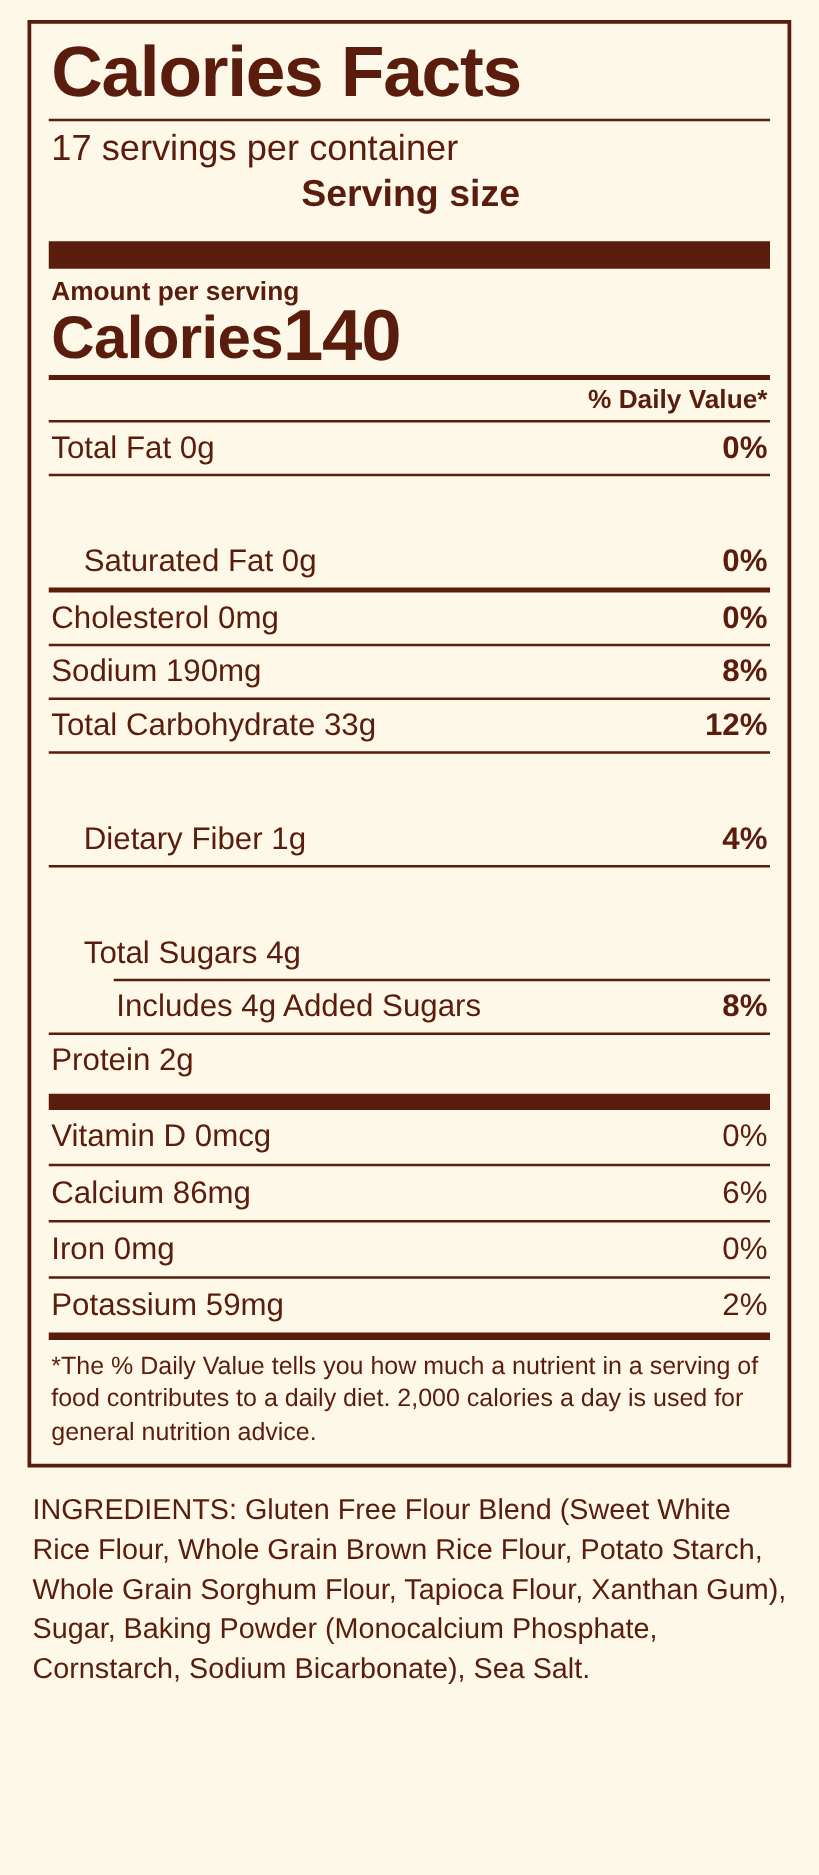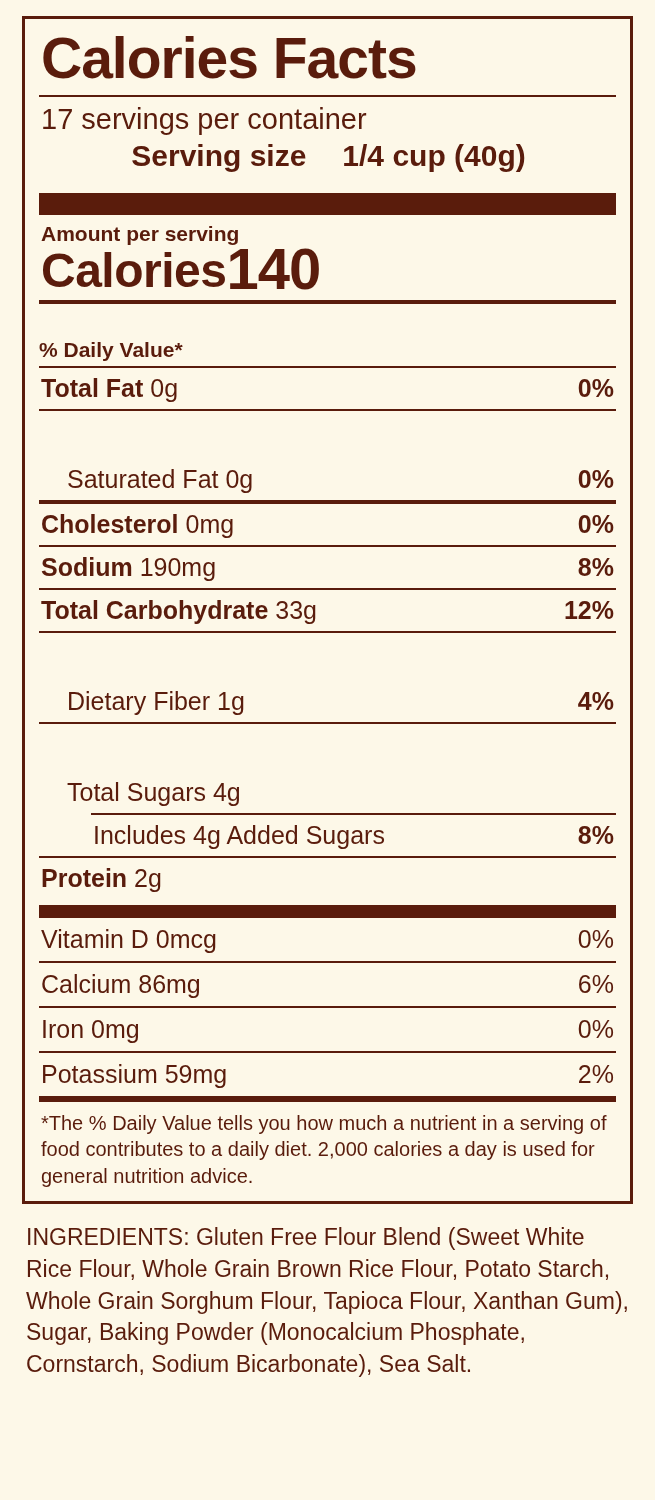--- a/index.html
+++ b/index.html
@@ -76,38 +76,38 @@
     margin-left: 2px;
   }
   .calories-value {
     font-size: 58px;
     font-weight: bold;
     letter-spacing: -1px;
     line-height: 1;
   }
 
   .dv-header {
+    text-align: right;
     font-size: 21px;
     font-weight: bold;
     padding: 4px 2px 4px 0;
-    margin-top: 30px;
   }
 
   .row {
     display: flex;
     justify-content: space-between;
     align-items: baseline;
     font-size: 25px;
     padding: 6px 2px 6px 2px;
   }
   .row .left { white-space: nowrap; }
   .row .right { font-weight: bold; }
   .row.indent1 .left { padding-left: 26px; margin-top: 48px; }
   .row.indent2 .left { padding-left: 52px; }
-  .b { font-weight: bold; }
+  .b { font-weight: normal; }
   .i { font-style: italic; }
 
   .vit-row {
     display: flex;
     justify-content: space-between;
     align-items: baseline;
     font-size: 25px;
     padding: 7px 2px 7px 2px;
   }
   .vit-row .right { font-weight: normal; }
@@ -131,21 +131,20 @@
 
   <div class="panel">
 
     <div class="title">Calories Facts</div>
     <div class="rule-thin"></div>
 
     <div class="servings">17 servings per container</div>
 
     <div class="serving-size-row">
       <span>Serving size</span>
-      <span class="value">1/4 cup (40g)</span>
     </div>
 
     <div class="bar-thick"></div>
 
     <div class="amount-per">Amount per serving</div>
 
     <div class="calories-row">
       <span class="calories-label">Calories</span>
       <span class="calories-value">140</span>
     </div>

